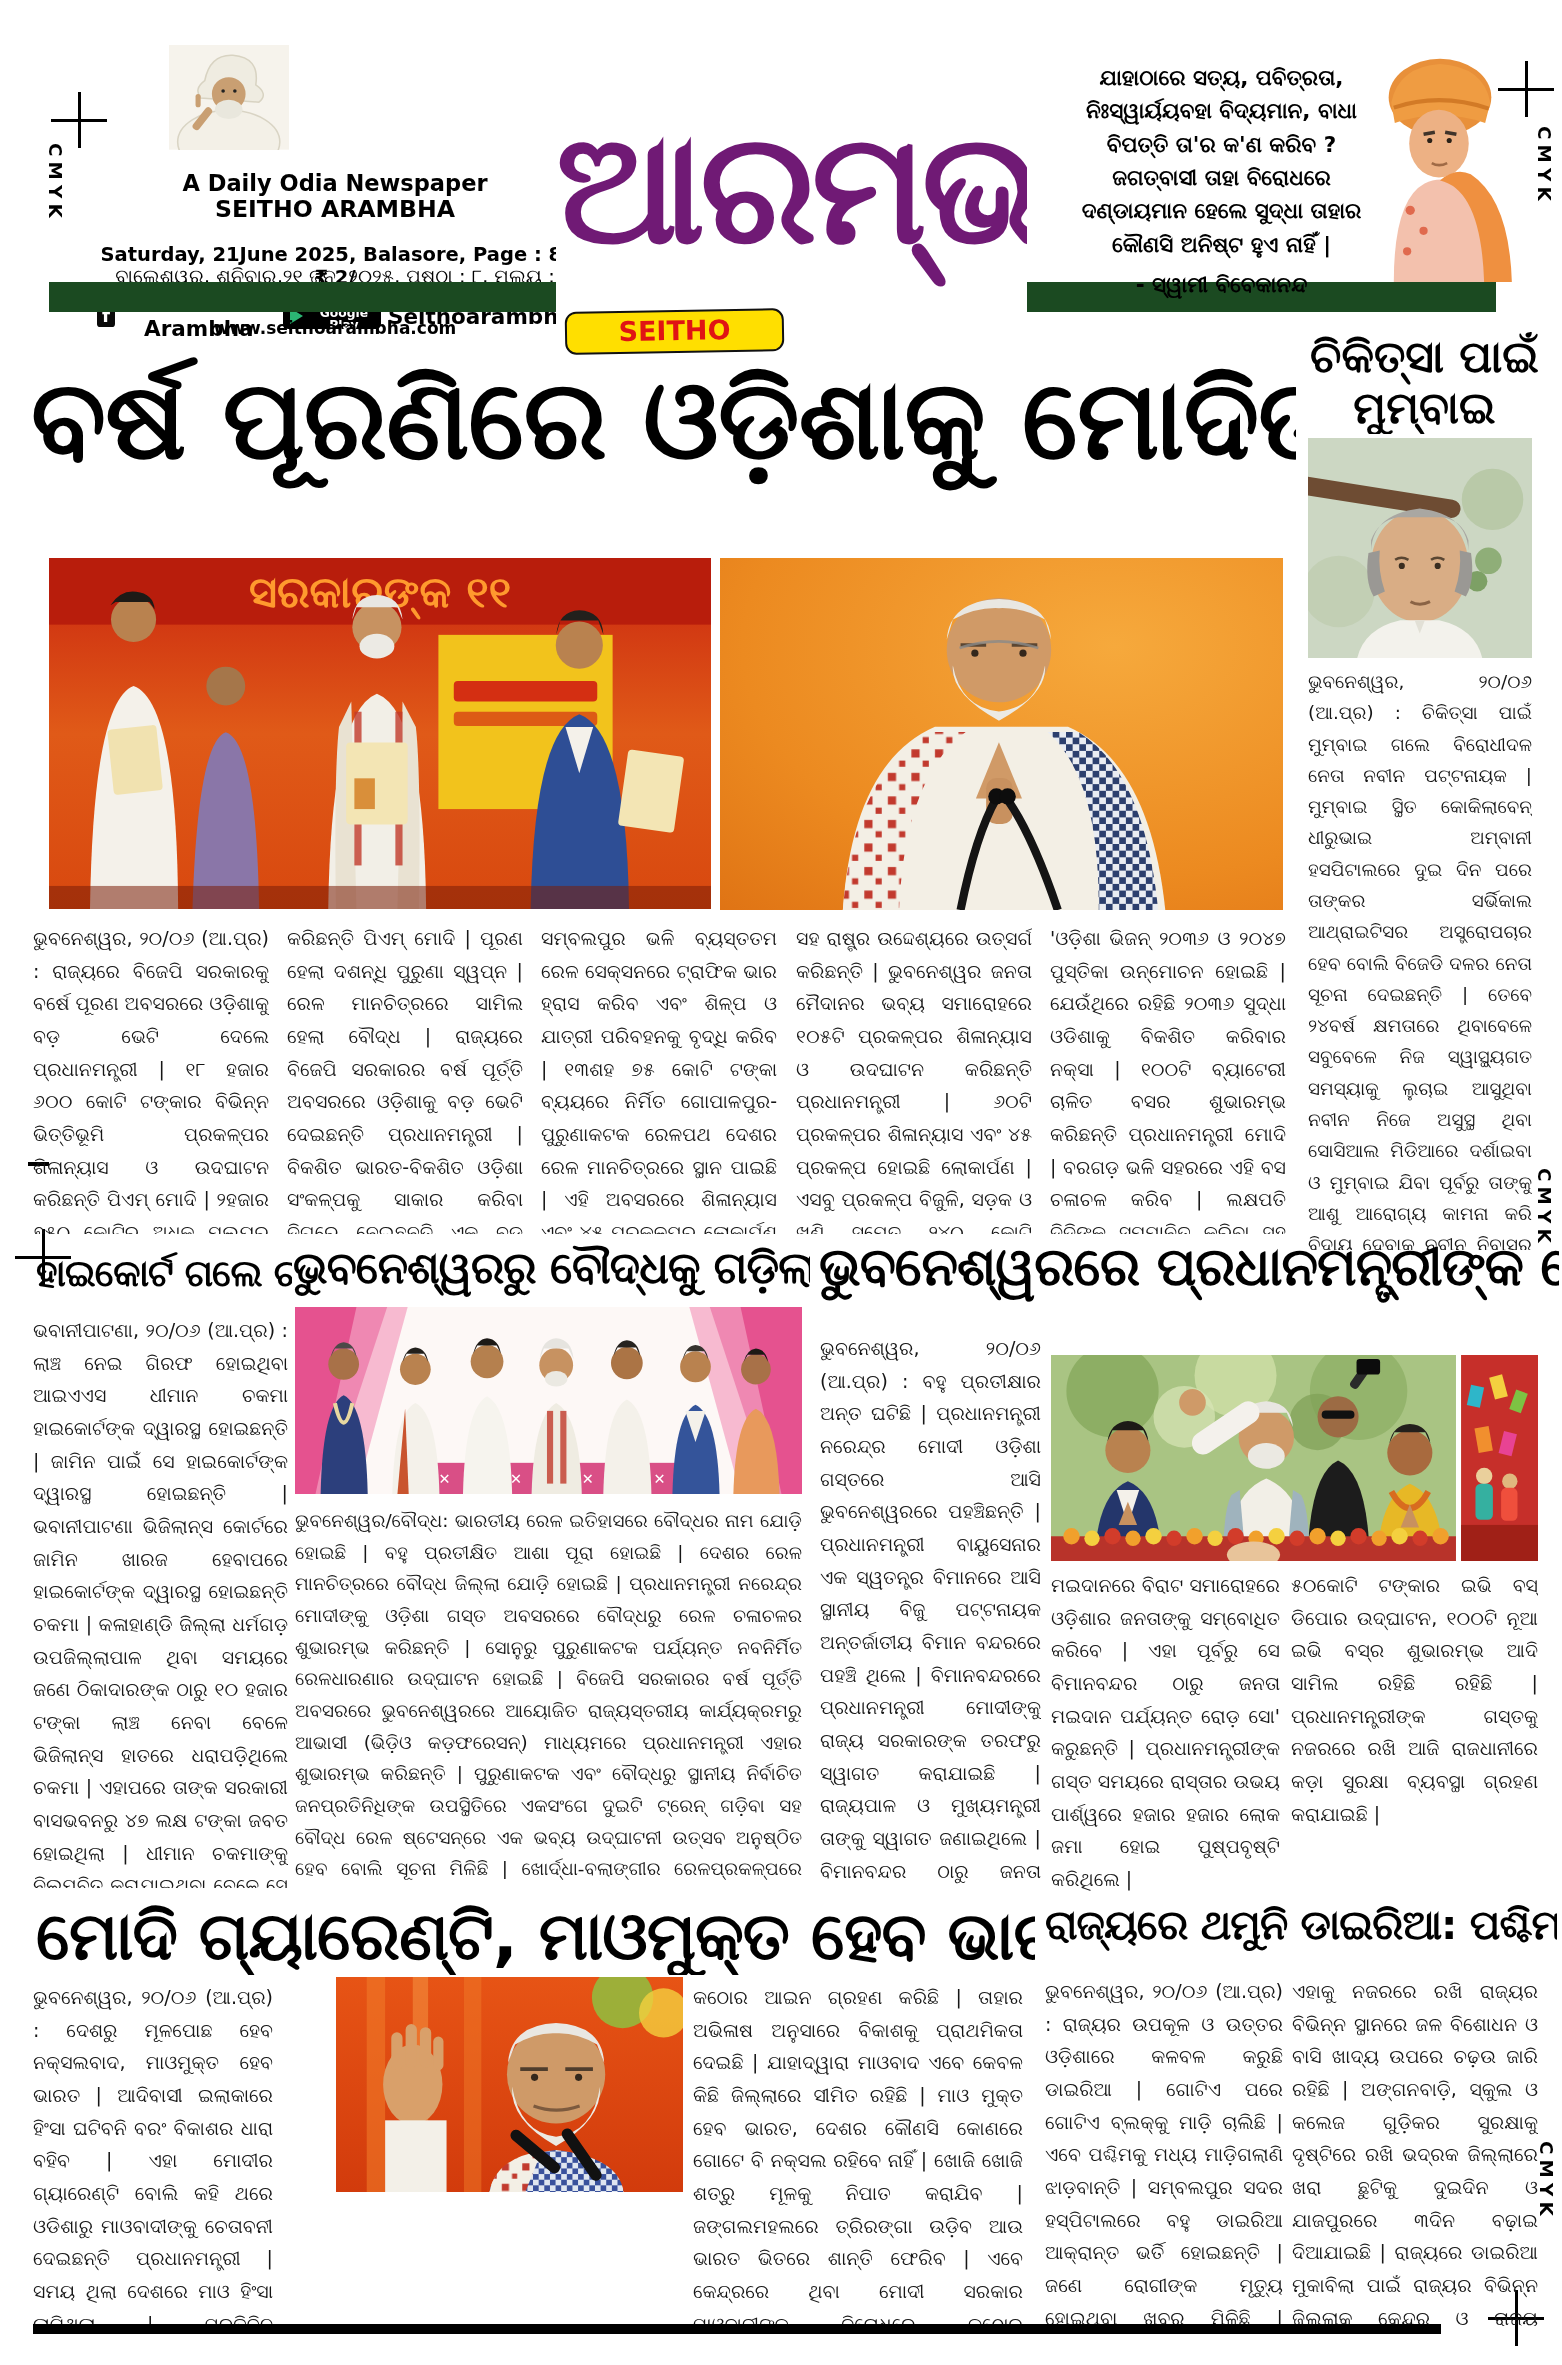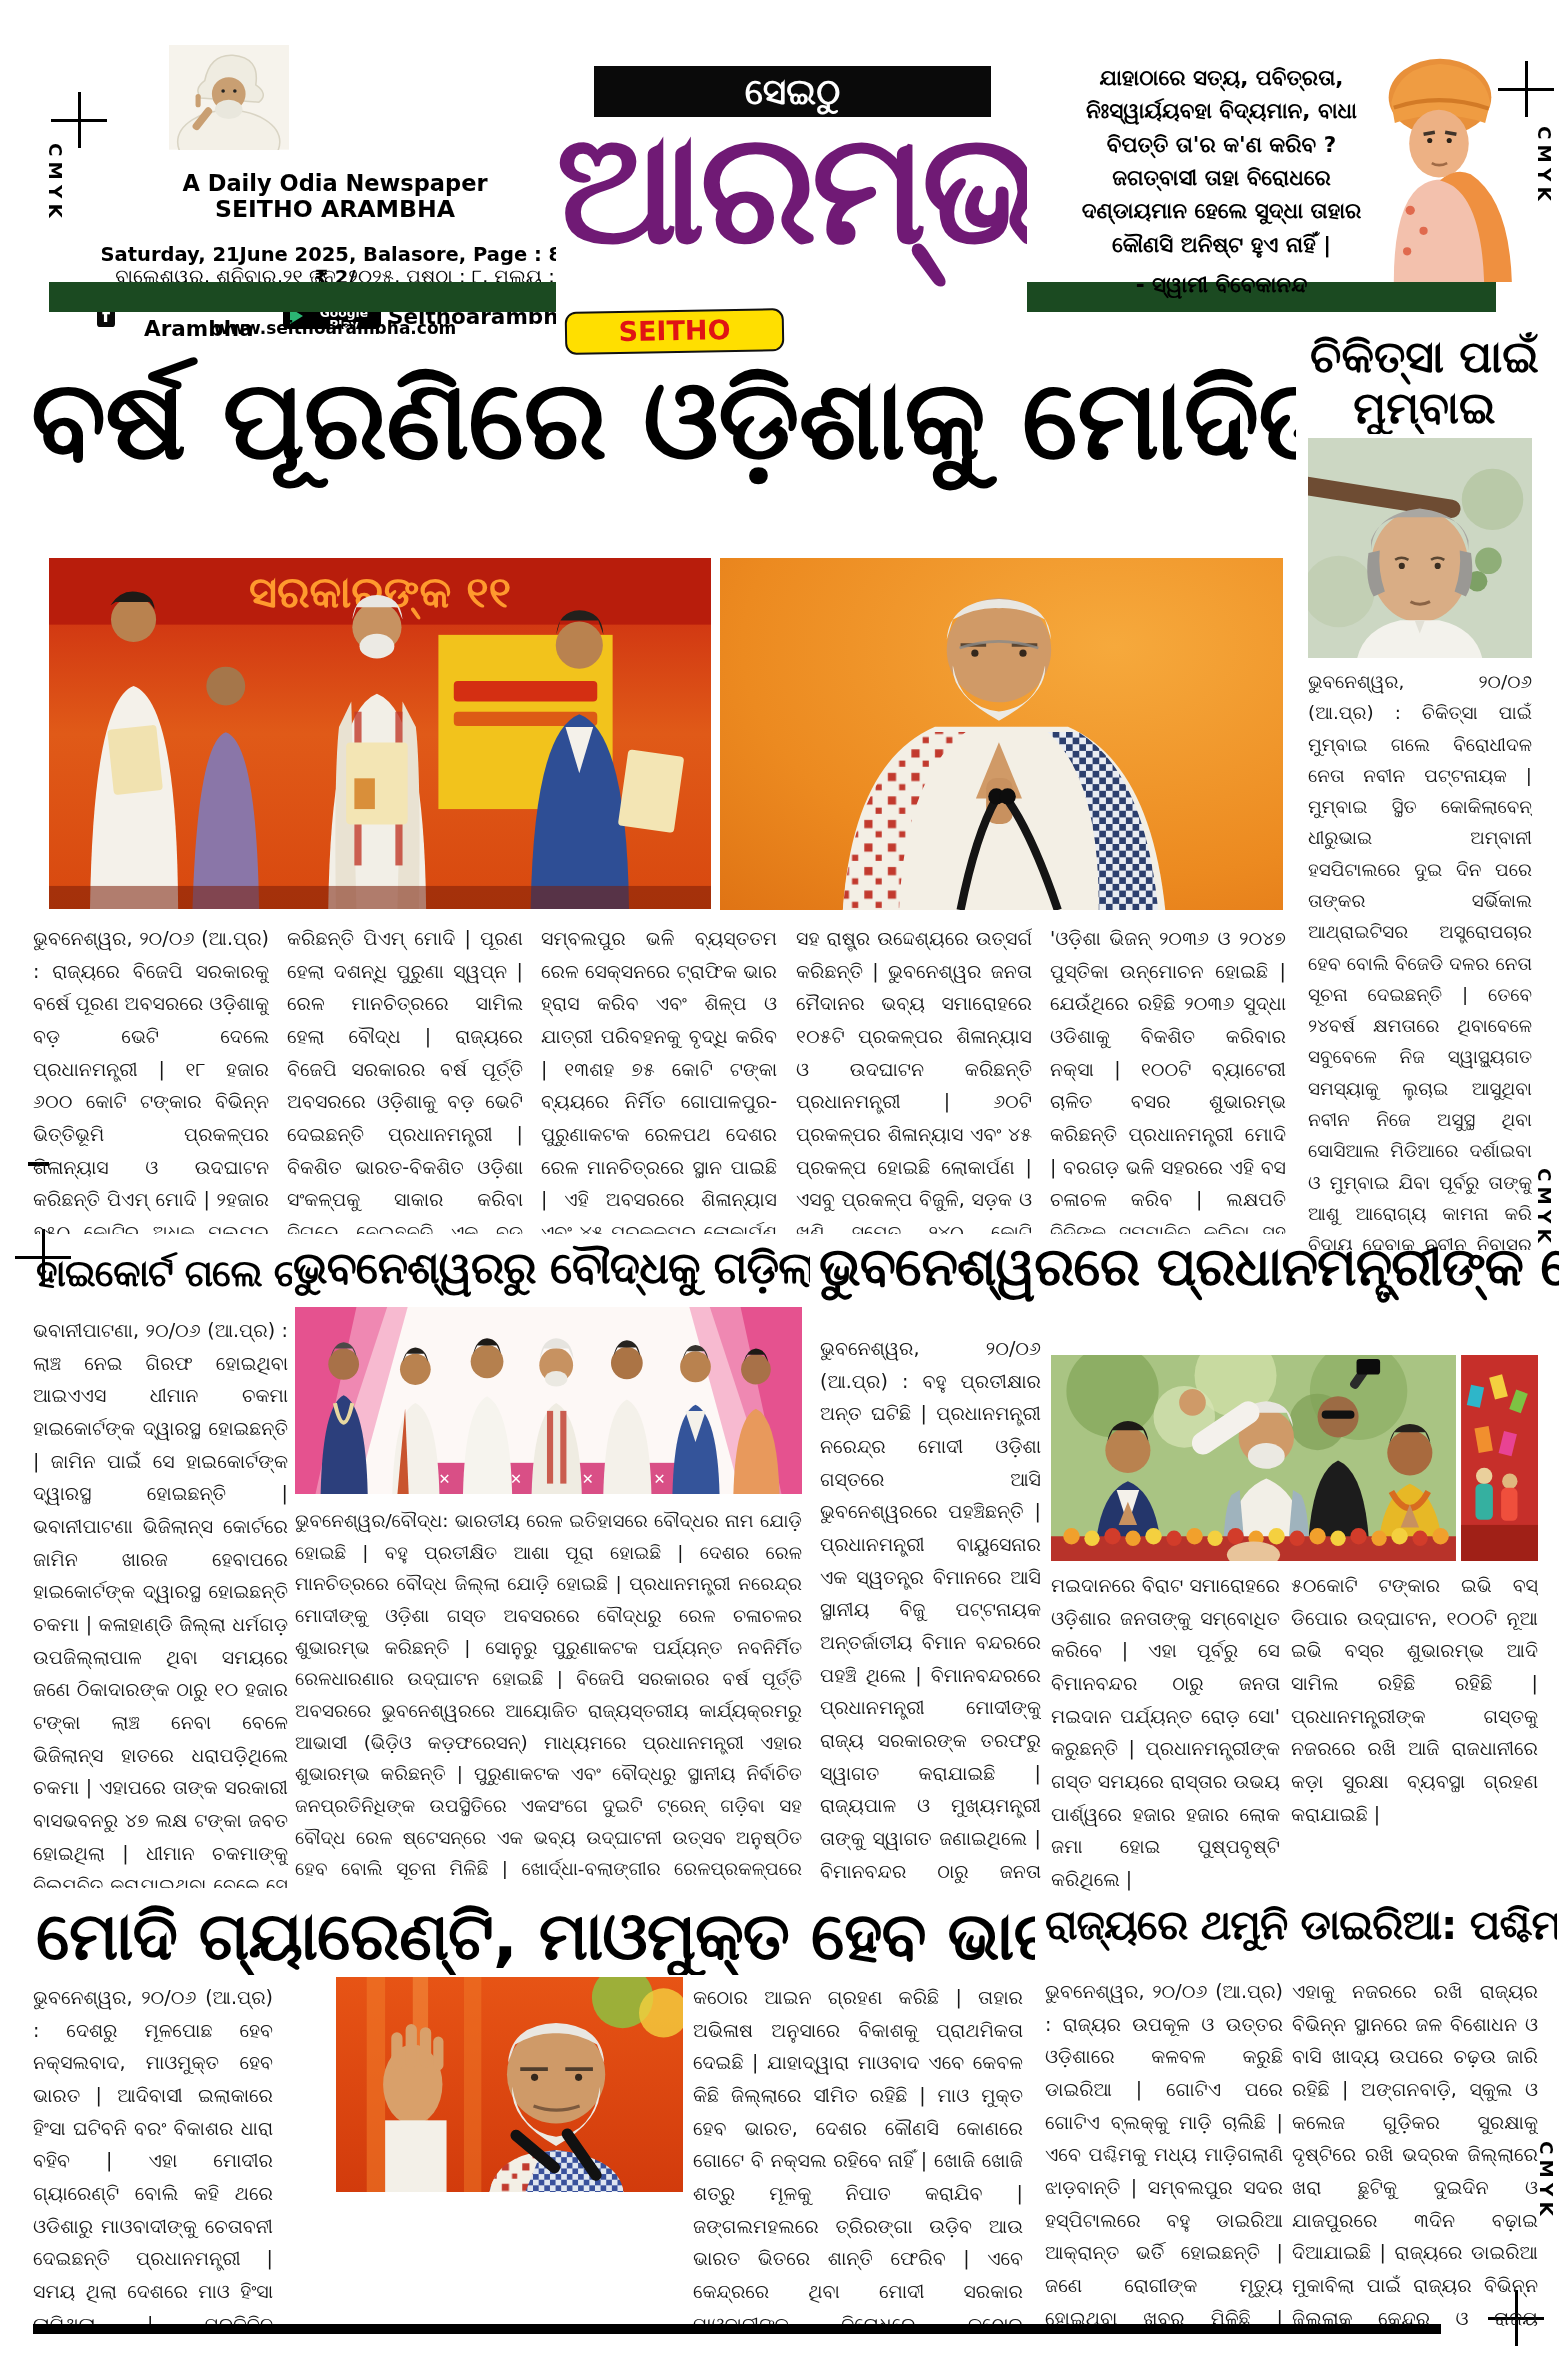--- a/index.html
+++ b/index.html
@@ -135,21 +135,20 @@
         </span>
       </span>
       <span>Seithoarambha</span>
     </div>
     <div id="mh-web">www.seithoarambha.com</div>
   </div>
 
   <div id="greenbar" class="abs"></div>
 
   <div id="mh-center" class="abs">
-    <div id="mh-blackbar">ସେଇଠୁ</div>
     <div id="mh-title">ଆରମ୍ଭ</div>
     <div id="mh-badge">SEITHO ARAMBHA</div>
   </div>
 
   <div id="mh-quote" class="abs">
     <div>ଯାହାଠାରେ ସତ୍ୟ, ପବିତ୍ରତା,</div>
     <div>ନିଃସ୍ୱାର୍ୟୟବହା ବିଦ୍ୟମାନ, ବାଧା</div>
     <div>ବିପତ୍ତି ତା'ର କ'ଣ କରିବ ?</div>
     <div>ଜଗତ୍ବାସୀ ତାହା ବିରୋଧରେ</div>
     <div>ଦଣ୍ଡାୟମାନ ହେଲେ ସୁଦ୍ଧା ତାହାର</div>

